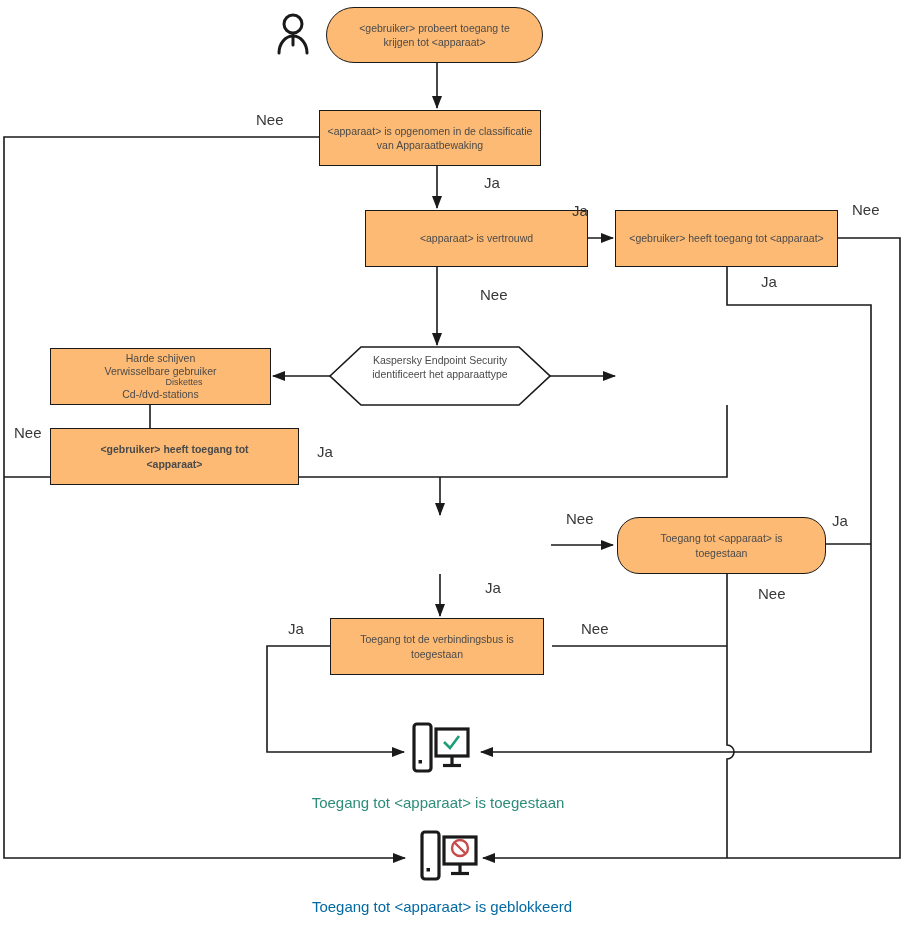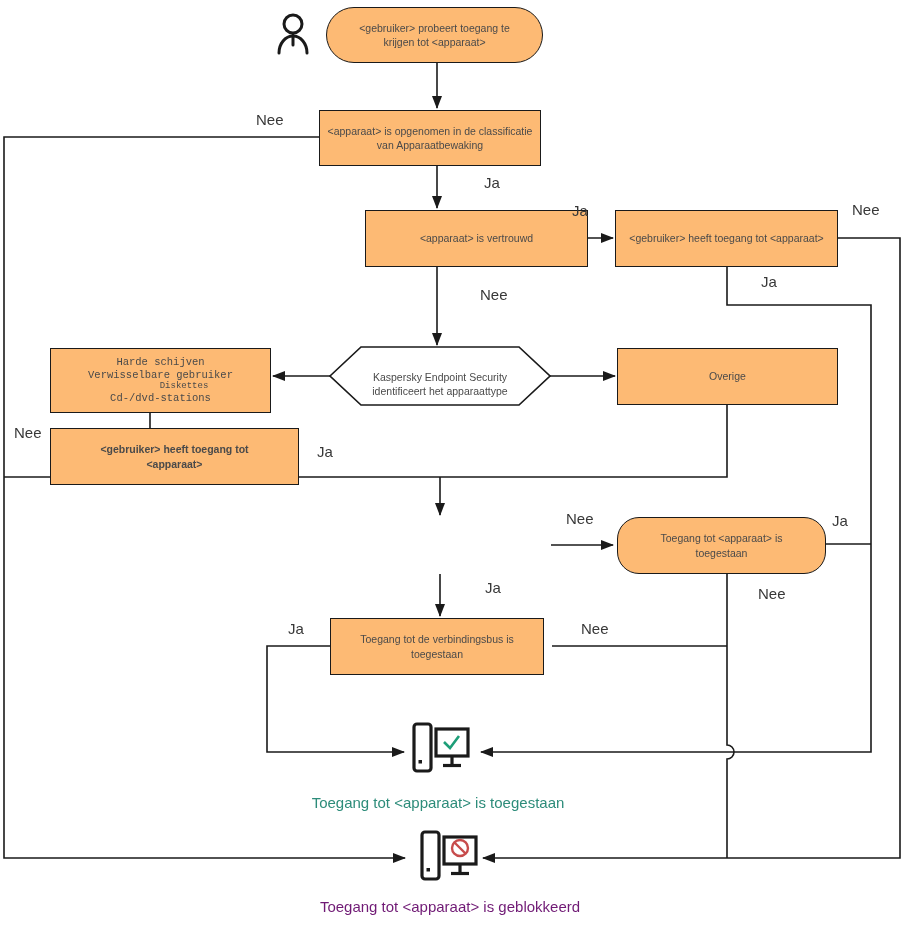--- a/index.html
+++ b/index.html
@@ -130,35 +130,32 @@
   </div>
 
   <div class="node" style="left:325px;top:210px;width:223px;height:57px;margin-left:40px;">
     <span class="node-text">&lt;apparaat&gt; is vertrouwd</span>
   </div>
 
   <div class="node" style="left:615px;top:210px;width:223px;height:57px;">
     <span class="node-text">&lt;gebruiker&gt; heeft toegang tot &lt;apparaat&gt;</span>
   </div>
 
-  <div class="overlay-text" style="left:345px;top:347px;width:190px;height:74px;">
+  <div class="overlay-text" style="left:345px;top:330px;width:190px;height:74px;">
     <span class="node-text">Kaspersky Endpoint Security
 identificeert het apparaattype</span>
   </div>
 
-  <div class="node" style="left:50px;top:348px;width:221px;height:65px;line-height:1.22;font-family:Liberation Mono, monospace;">
+  <div class="node" style="left:50px;top:348px;width:221px;height:57px;line-height:1.22;">
     <span>Harde schijven</span>
     <span>Verwisselbare gebruiker</span>
     <span class="small-line">Diskettes</span>
     <span>Cd-/dvd-stations</span>
   </div>
 
-  <div class="node" style="left:617px;top:348px;width:221px;height:57px;">
-    <span class="node-text">Overige</span>
-  </div>
 
   <div class="node" style="left:50px;top:428px;width:249px;height:57px;font-weight:bold;">
     <span class="node-text">&lt;gebruiker&gt; heeft toegang tot
 &lt;apparaat&gt;</span>
   </div>
 
 
   <div class="node" style="left:617px;top:517px;width:209px;height:57px;border-radius:22px;">
     <span class="node-text">Toegang tot &lt;apparaat&gt; is
 toegestaan</span>
@@ -179,15 +176,15 @@
   <span class="edge-label" style="left:317px;top:443px;">Ja</span>
   <span class="edge-label" style="left:566px;top:510px;">Nee</span>
   <span class="edge-label" style="left:485px;top:579px;">Ja</span>
   <span class="edge-label" style="left:832px;top:512px;">Ja</span>
   <span class="edge-label" style="left:758px;top:585px;">Nee</span>
   <span class="edge-label" style="left:288px;top:620px;">Ja</span>
   <span class="edge-label" style="left:581px;top:620px;">Nee</span>
 
   <div class="outcome" style="left: 278px; top: 794px; color: rgb(45, 140, 122);">Toegang tot &lt;apparaat&gt; is toegestaan</div>
 
-  <div class="outcome" style="left: 290px; top: 898px; color: #701a75;">Toegang tot &lt;apparaat&gt; is geblokkeerd</div>
+  <div class="outcome" style="left: 282px; top: 898px; color: #0369a1;">Toegang tot &lt;apparaat&gt; is geblokkeerd</div>
 
 </div>
 
 </body></html>

